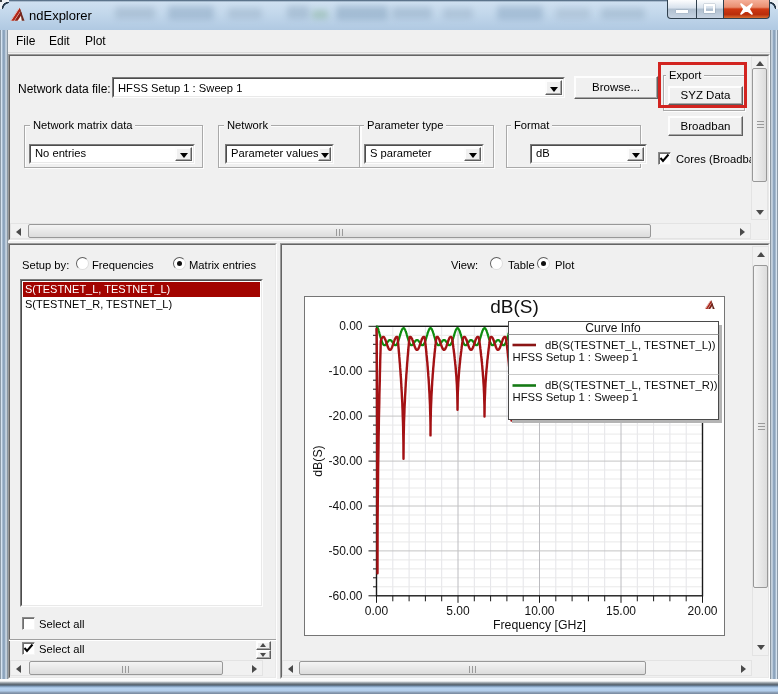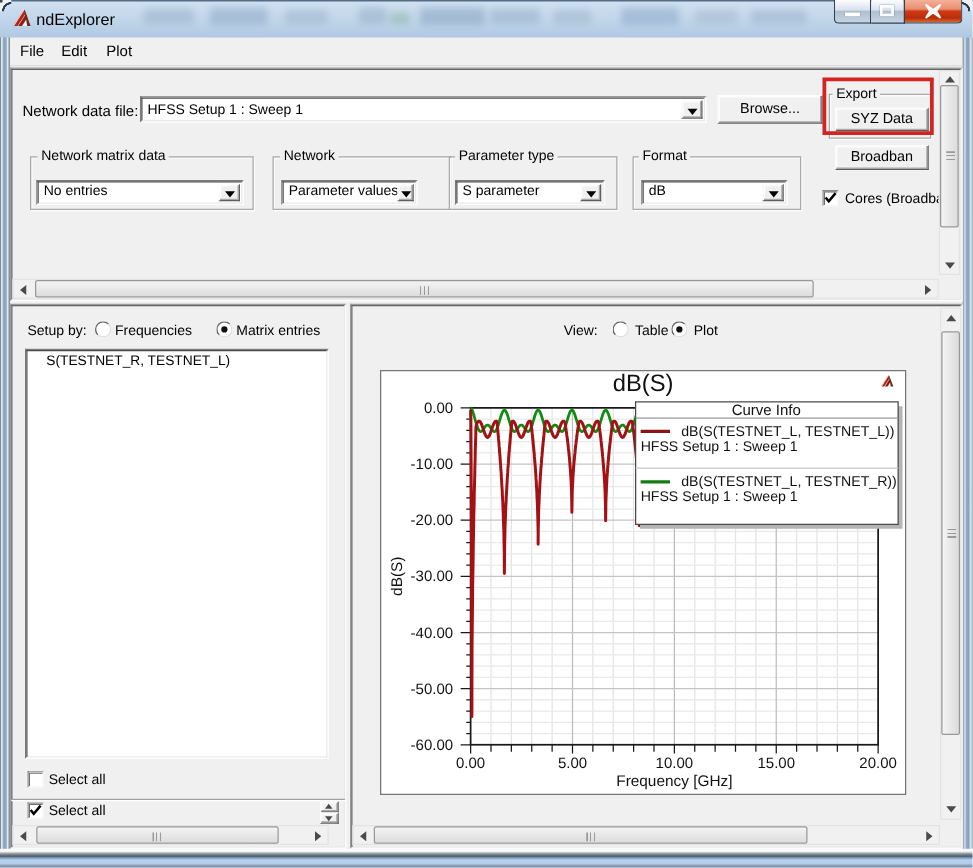--- a/index.html
+++ b/index.html
@@ -144,21 +144,21 @@
 <div class="gbl" style="left:364px;top:119px">Parameter type</div>
 <div class="field" style="left:364px;top:144px;width:120px;height:20px">
     <div class="inner"></div>
     <div class="combotext" style="top:2px">S parameter</div>
     <div class="carrowbtn" style="right:2px;top:2px;bottom:2px">
       <div class="tri-d" style="top:5px"></div>
     </div>
   </div>
 <div class="gb" style="left:506px;top:125px;width:135px;height:43px"></div>
 <div class="gbl" style="left:511px;top:119px">Format</div>
-<div class="field" style="left:513px;top:144px;width:117px;height:20px">
+<div class="field" style="left:530px;top:144px;width:117px;height:20px">
     <div class="inner"></div>
     <div class="combotext" style="top:2px">dB</div>
     <div class="carrowbtn" style="right:2px;top:2px;bottom:2px">
       <div class="tri-d" style="top:5px"></div>
     </div>
   </div>
 
 <div class="sbtrack" style="left:10px;top:223px;width:741px;height:16px">
   <div class="arr l" style="left:5px;top:4px"></div>
   <div class="arr r" style="right:5px;top:4px"></div>
@@ -178,21 +178,22 @@
     <div class="inner"></div>
   </div>
 <div class="lbl" style="left:22px;top:259px">Setup by:</div>
 <div class="radio" style="left:76px;top:257px"></div>
 <div class="lbl" style="left:92px;top:259px">Frequencies</div>
 <div class="radio on" style="left:173px;top:257px"></div>
 <div class="lbl" style="left:189px;top:259px">Matrix entries</div>
 <div class="field" style="left:20px;top:279px;width:243px;height:328px">
     <div class="inner"></div>
   <div class="abs" style="left:2px;top:2px;right:2px;font-size:11px;line-height:14.6px;white-space:nowrap;overflow:hidden">
-    <div style="padding-left:14px">S(TESTNET_R, TESTNET_L)</div>
+    <div style="background:#a20400;color:#fff;padding-left:2px">S(TESTNET_L, TESTNET_L)</div>
+    <div style="padding-left:2px">S(TESTNET_R, TESTNET_L)</div>
   </div>
 </div>
 <div class="cb2" style="left:22px;top:617px"></div>
 <div class="lbl" style="left:39px;top:618px">Select all</div>
 <div class="abs" style="left:9px;top:639px;width:267px;height:1px;background:#a0a0a0"></div>
 <div class="abs" style="left:9px;top:640px;width:267px;height:1px;background:#fff"></div>
 <div class="cb2" style="left:22px;top:642px"><svg width="11" height="11" viewBox="0 0 11 11">
       <path d="M1.5 5 L4 8 L9.5 1.5" fill="none" stroke="#000" stroke-width="2"></path>
     </svg></div>
 <div class="lbl" style="left:39px;top:643px">Select all</div>

